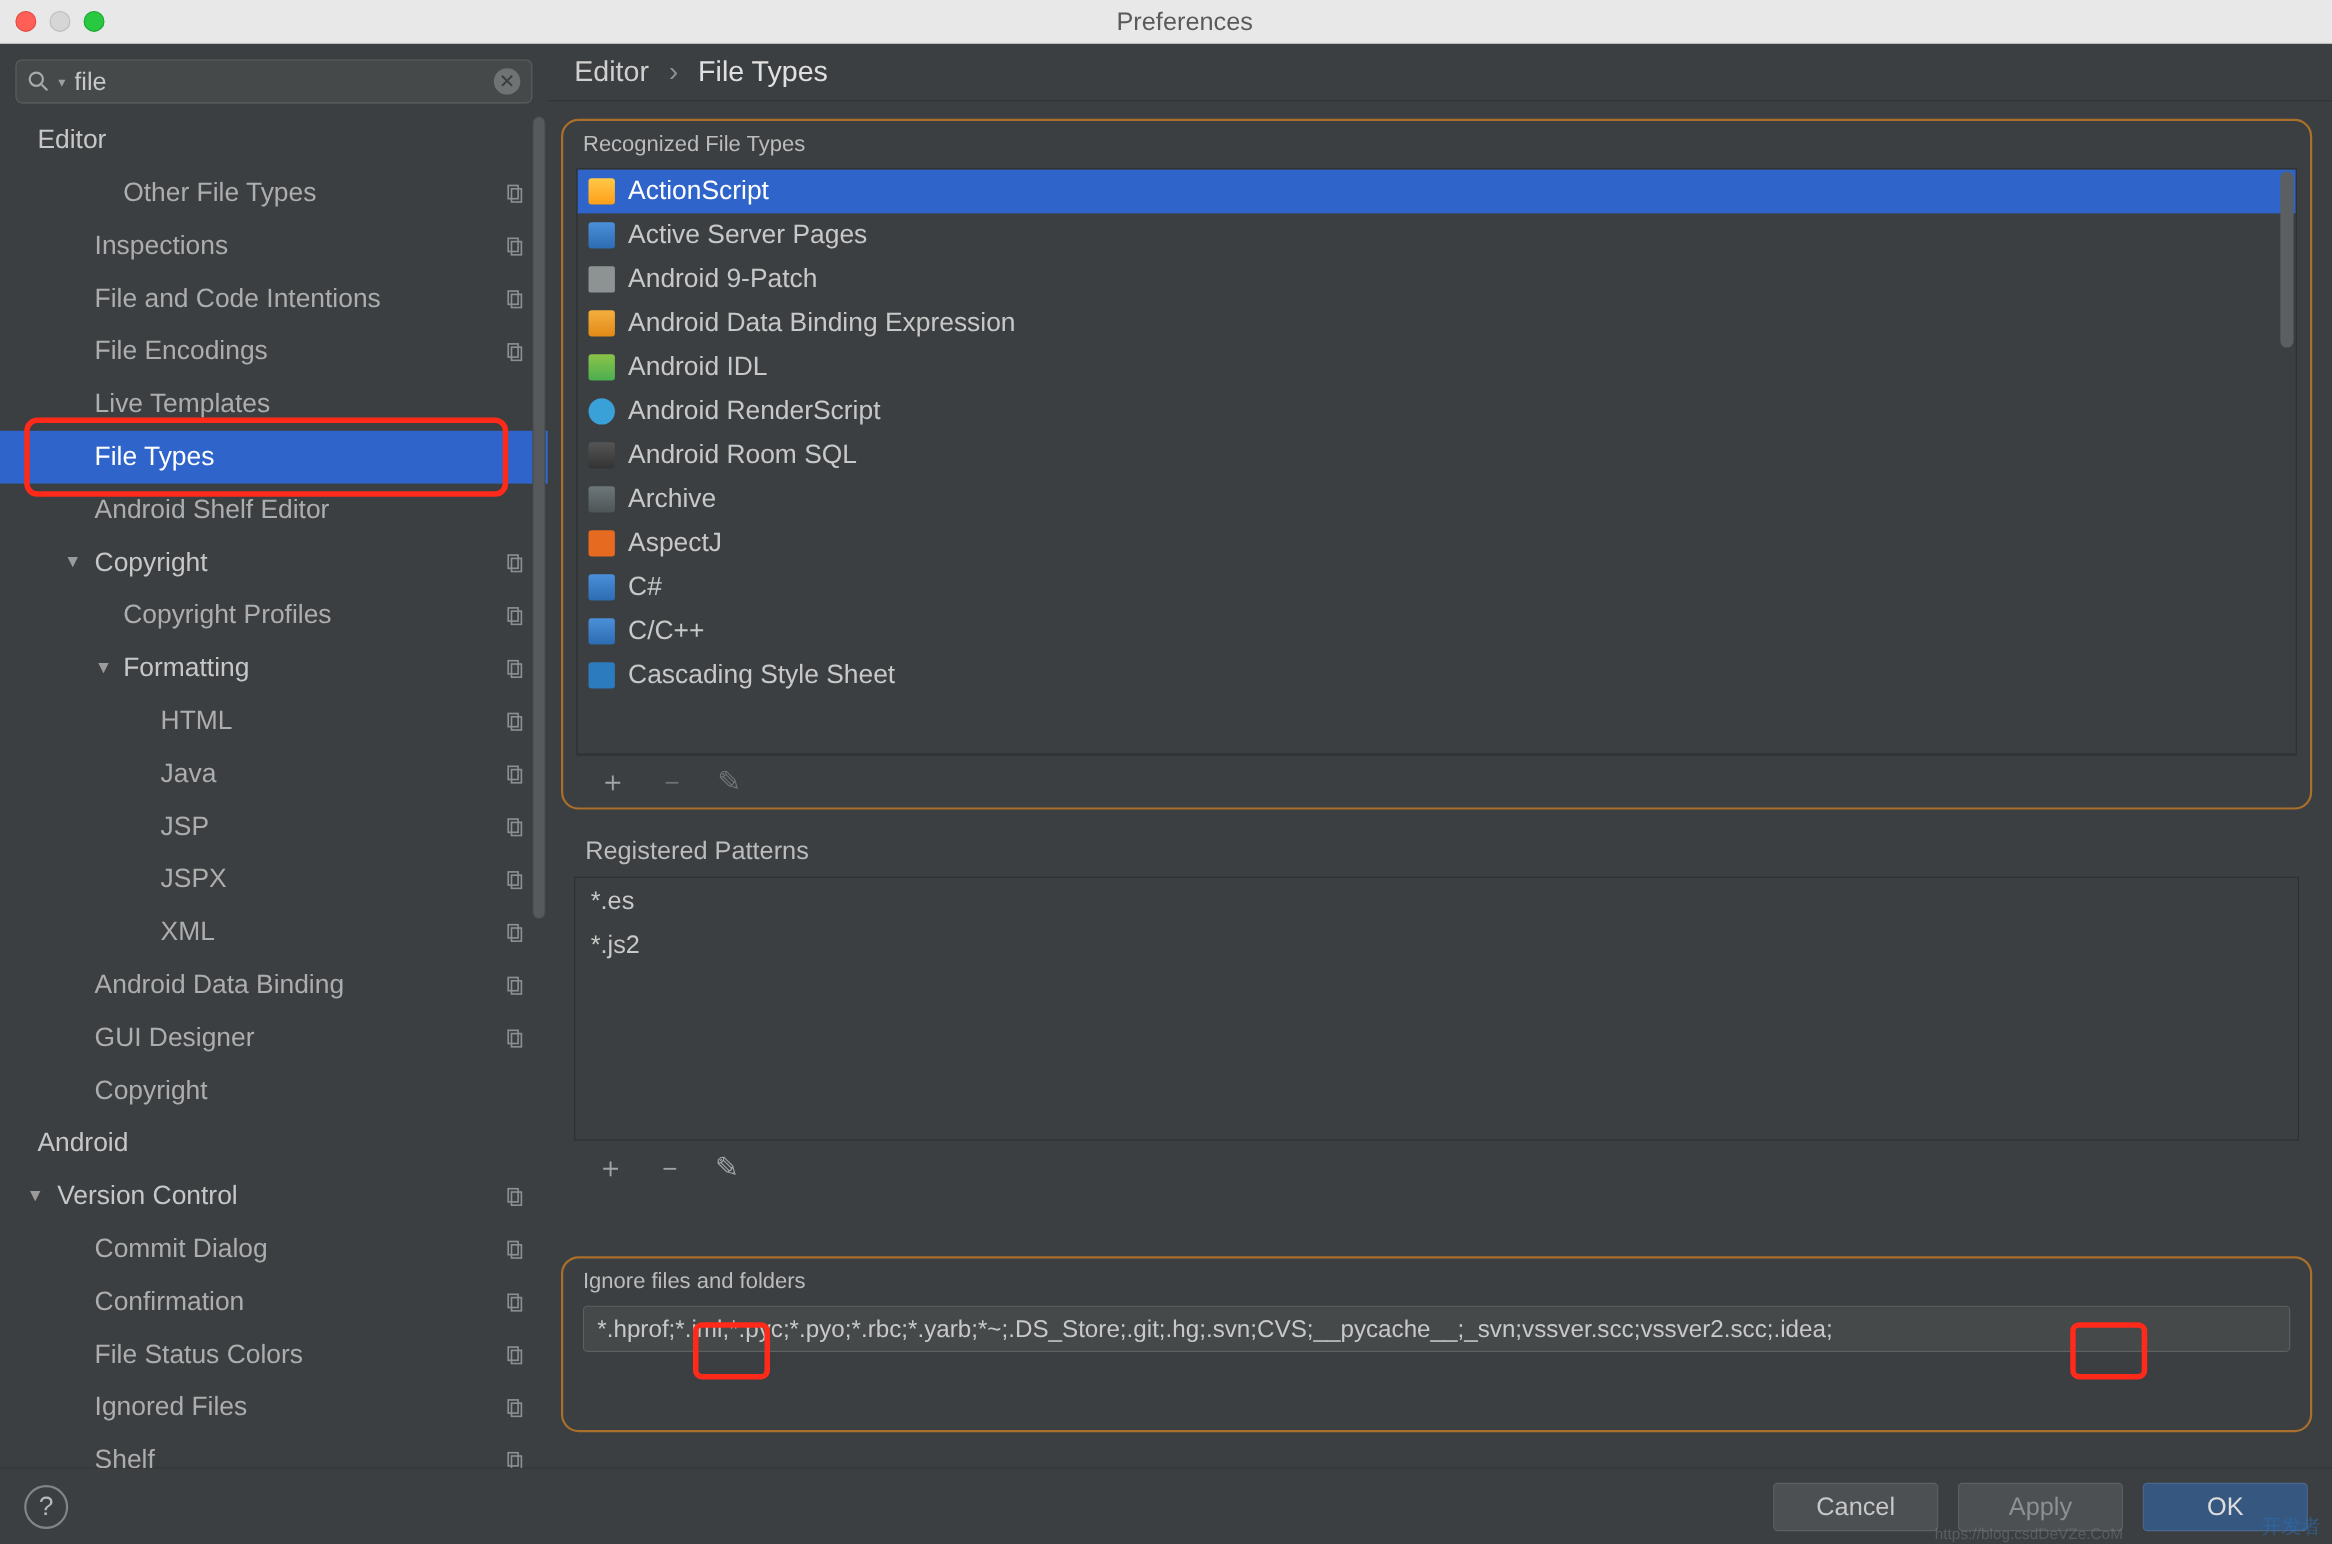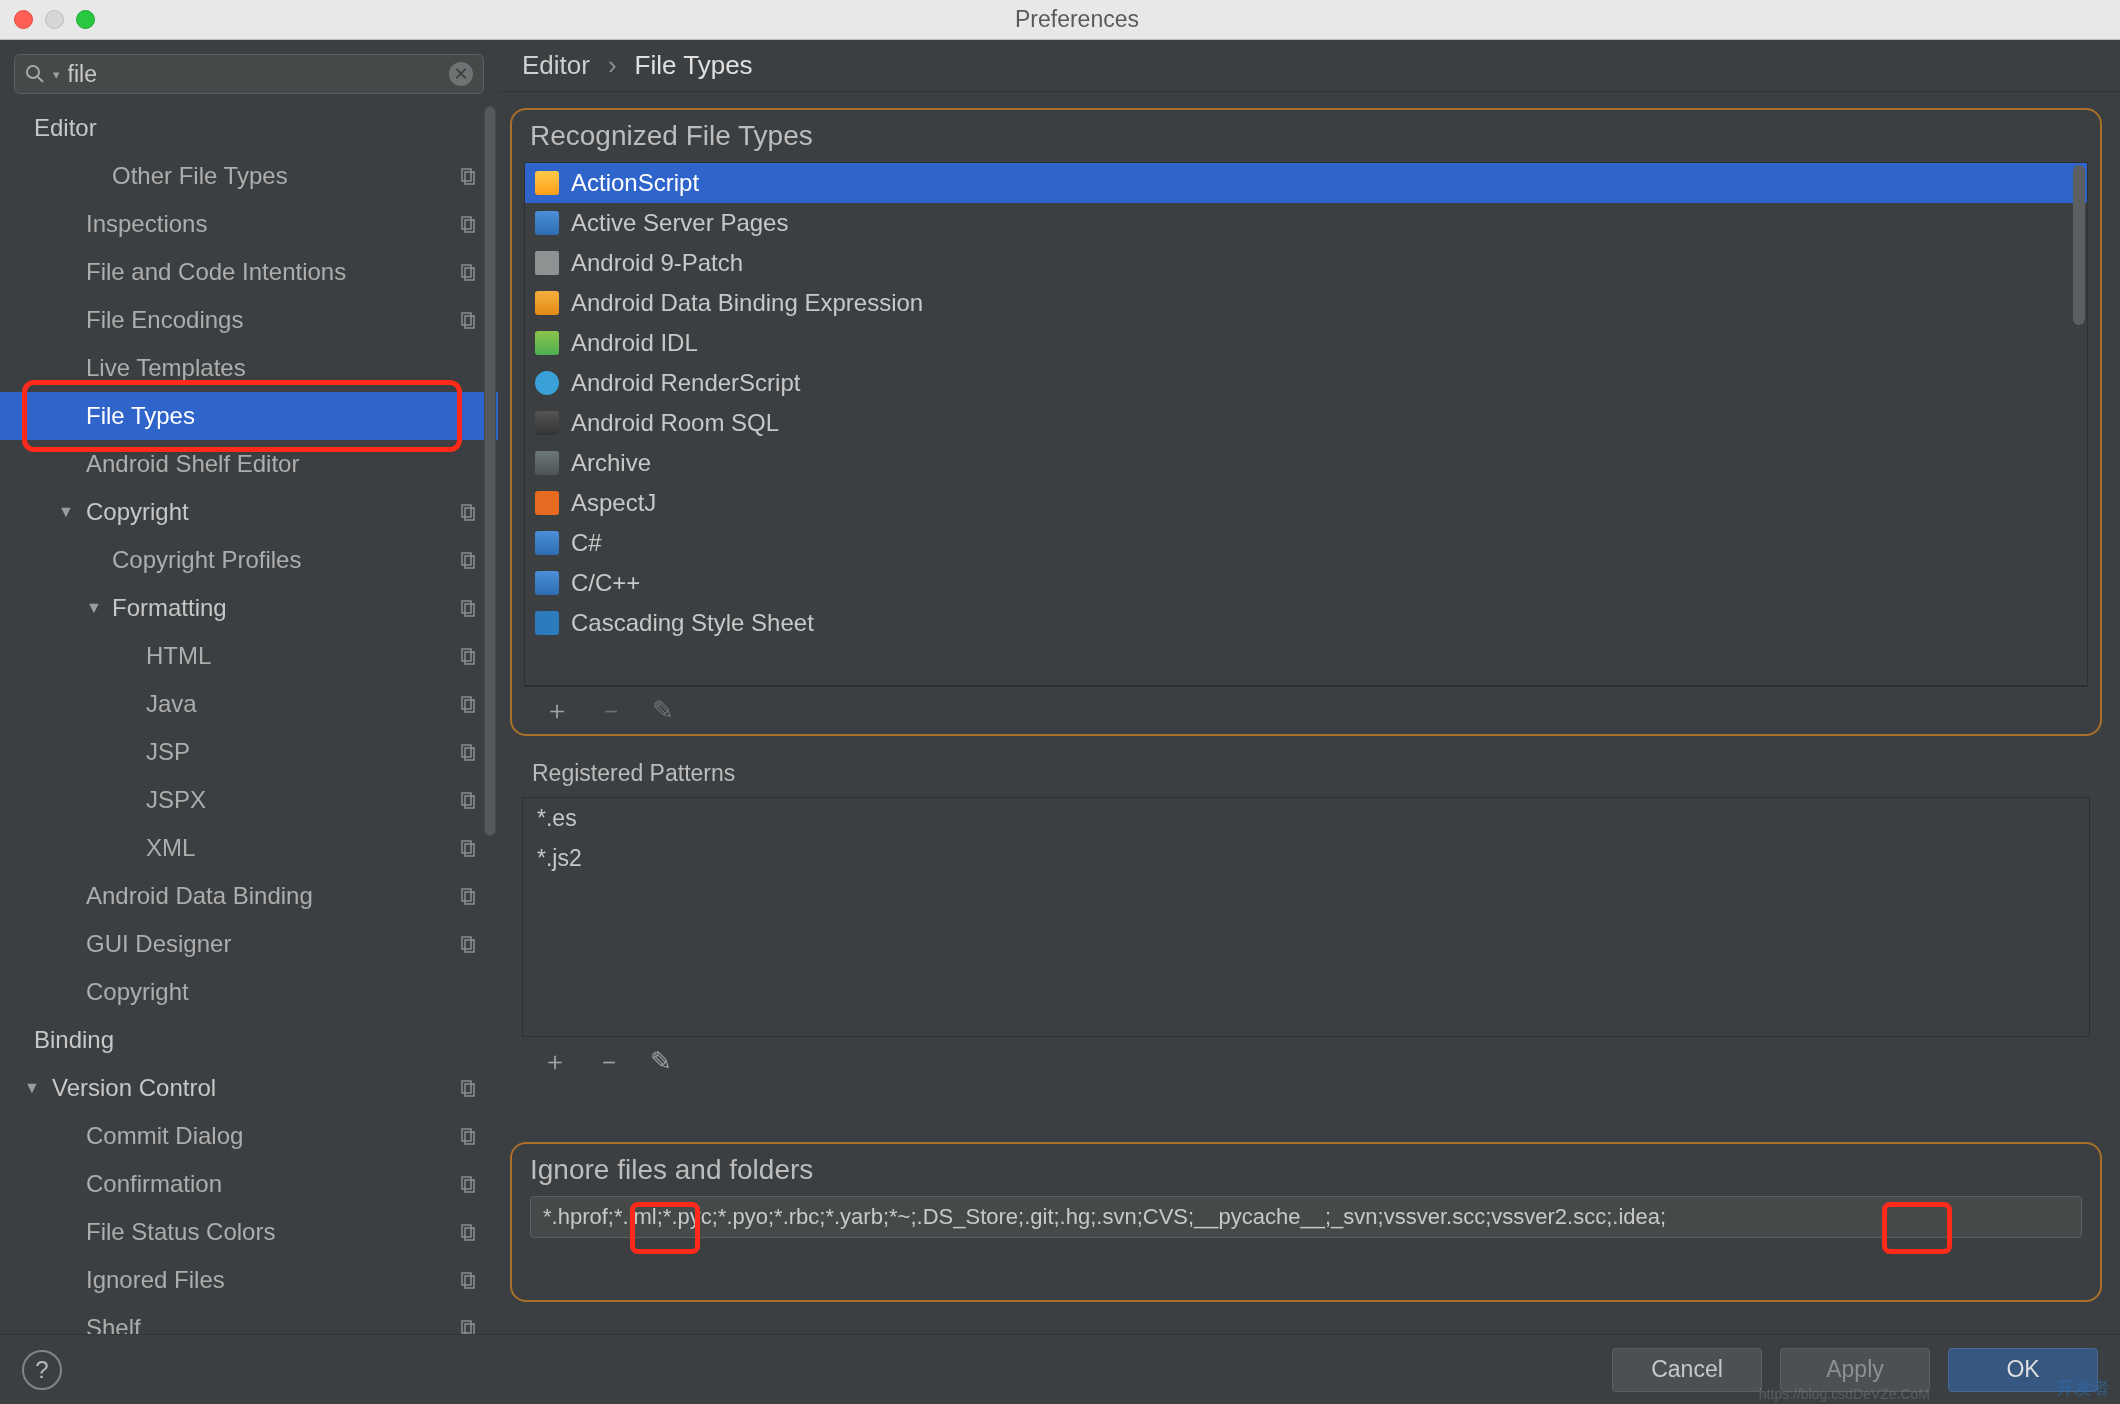--- a/index.html
+++ b/index.html
@@ -39,21 +39,21 @@
   .page-icon svg { stroke: #8a8f91; }
   .redbox-side { position: absolute; border: 5px solid #ff2a1a; border-radius: 12px; pointer-events: none; }
 
   
   .crumb { height: 52px; display: flex; align-items: center; padding: 0 24px; gap: 18px; font-size: 26px; color: #cfcfcf; border-bottom: 1px solid #323435; }
   .crumb .sep { color: #8d8f90; }
 
   
   .content-inner { flex: 1; display: flex; flex-direction: column; padding: 16px 18px 10px 12px; gap: 18px; }
   .panel { border: 2px solid #a96f2b; border-radius: 16px; background: #3c3f41; display: flex; flex-direction: column; position: relative; }
-  .panel-title { font-size: 28px; color: #bcbcbc; padding: 10px 18px 10px 18px; }
+  .panel-title { font-size: 20px; color: #bcbcbc; padding: 10px 18px 10px 18px; }
   .list { flex: 1; background: #3c3f41; border: 1px solid #2d2f30; margin: 0 12px; display: flex; flex-direction: column; overflow: hidden; position: relative; }
   .list-scroll { flex: 1; overflow: auto; }
   .row { display: flex; align-items: center; height: 40px; font-size: 24px; color: #c8c8c8; padding: 0 10px; gap: 12px; }
   .row.selected { background: #2f65ca; color: #ffffff; }
   .row.selected .ft-icon { filter: brightness(1.15); }
   .ft-icon { width: 24px; height: 24px; flex-shrink: 0; border-radius: 3px; display: inline-block; }
   .list-vscroll { position: absolute; right: 2px; top: 2px; width: 12px; height: 160px; background: #5b5f61; border-radius: 6px; }
   .toolbar { height: 48px; display: flex; align-items: center; gap: 28px; padding: 0 20px; color: #a1a4a5; border-top: 1px solid #2d2f30; margin: 0 12px; }
   .tbtn { font-size: 26px; cursor: pointer; }
   .tbtn.dim { opacity: 0.5; }
@@ -281,21 +281,21 @@
               <rect x="6" y="5" width="9" height="12" stroke-width="1.5"></rect>
             </svg>
           </span>
         </div>
         <div class="node">
           <span class="indent" style="width:86px"></span>
           <span>Copyright</span>
         </div>
         <div class="node head">
           <span class="indent" style="width:34px"></span>
-          <span>Binding</span>
+          <span>Android</span>
         </div>
         <div class="node head">
           <span class="indent" style="width:20px"></span>
           <span class="arrow">▼</span>
           <span class="indent" style="width:8px"></span>
           <span>Version Control</span>
           <span class="page-icon">
             <svg width="18" height="18" viewBox="0 0 18 18" fill="none">
               <rect x="3" y="2" width="9" height="12" stroke-width="1.5"></rect>
               <rect x="6" y="5" width="9" height="12" stroke-width="1.5"></rect>

